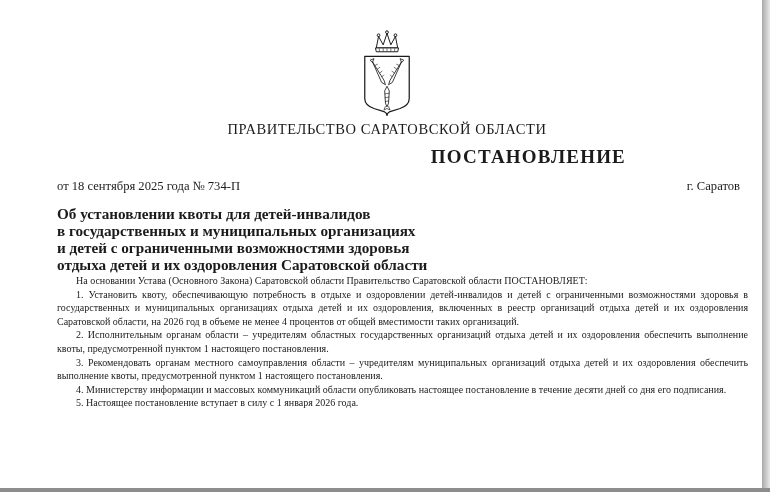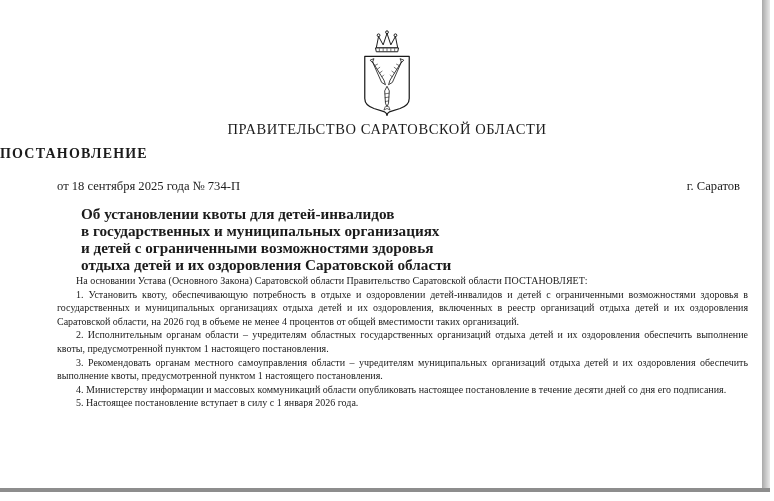--- a/index.html
+++ b/index.html
@@ -23,30 +23,30 @@
   .emblem{
     position:absolute;top:28px;left:50%;transform:translateX(-50%);
     width:96px;height:92px;
   }
   .org-name{
     position:absolute;top:121px;left:0;width:774px;
     text-align:center;font-size:14.5px;letter-spacing:0.6px;
   }
   .doc-type{
     position:absolute;top:146px;left:0;width:626px;
-    text-align:left;font-size:14px;font-weight:bold;letter-spacing:1.2px;
+    text-align:right;font-size:19px;font-weight:bold;letter-spacing:1.2px;
   }
   .meta-row{
     position:absolute;top:179px;left:57px;right:34px;
     display:flex;justify-content:space-between;
     font-size:12.6px;
   }
   .doc-title{
     position:absolute;top:206px;left:57px;right:34px;
-    font-weight:bold;font-size:15.2px;line-height:16.9px;margin-left:24px;
+    font-weight:bold;font-size:15.2px;line-height:16.9px;
   }
   .body-text{
     position:absolute;top:274px;left:57px;width:691px;
     font-size:10px;line-height:13.6px;
     text-align:justify;
   }
   .body-text p{margin:0;text-indent:19px;}
   .signature{
     position:absolute;top:458px;left:57px;right:37px;
     display:flex;justify-content:space-between;align-items:flex-end;

